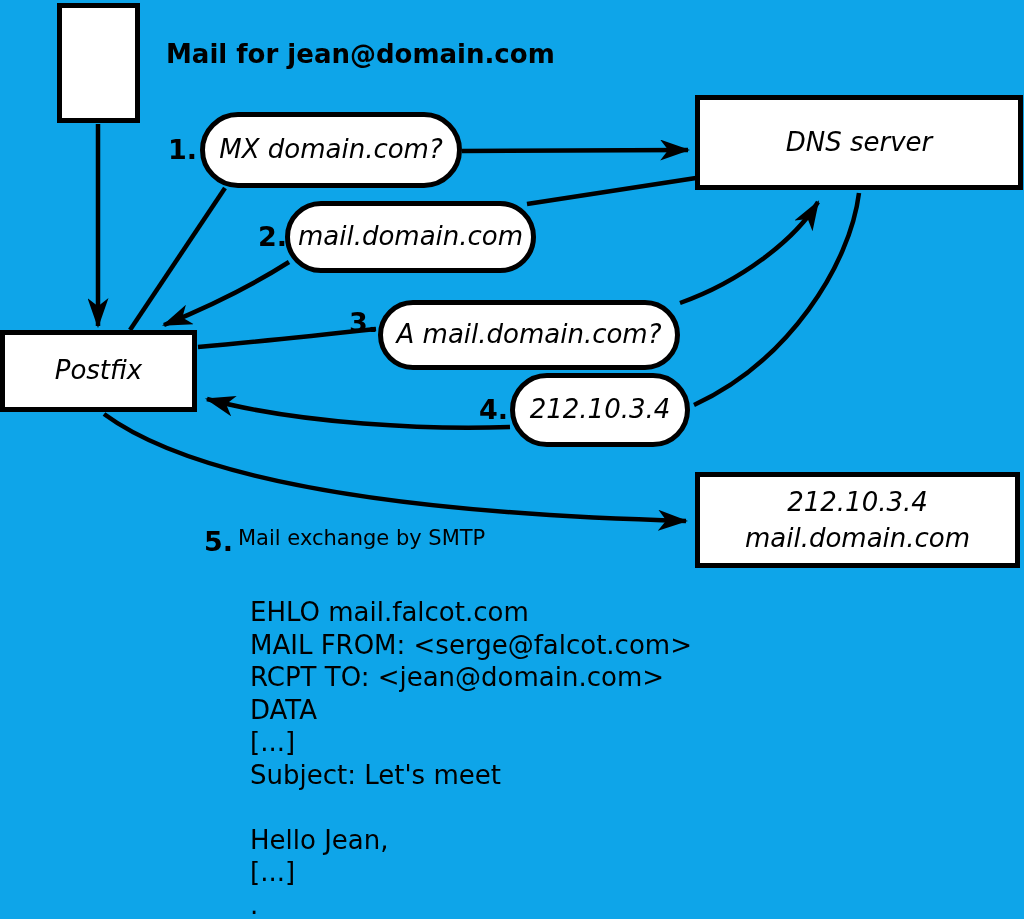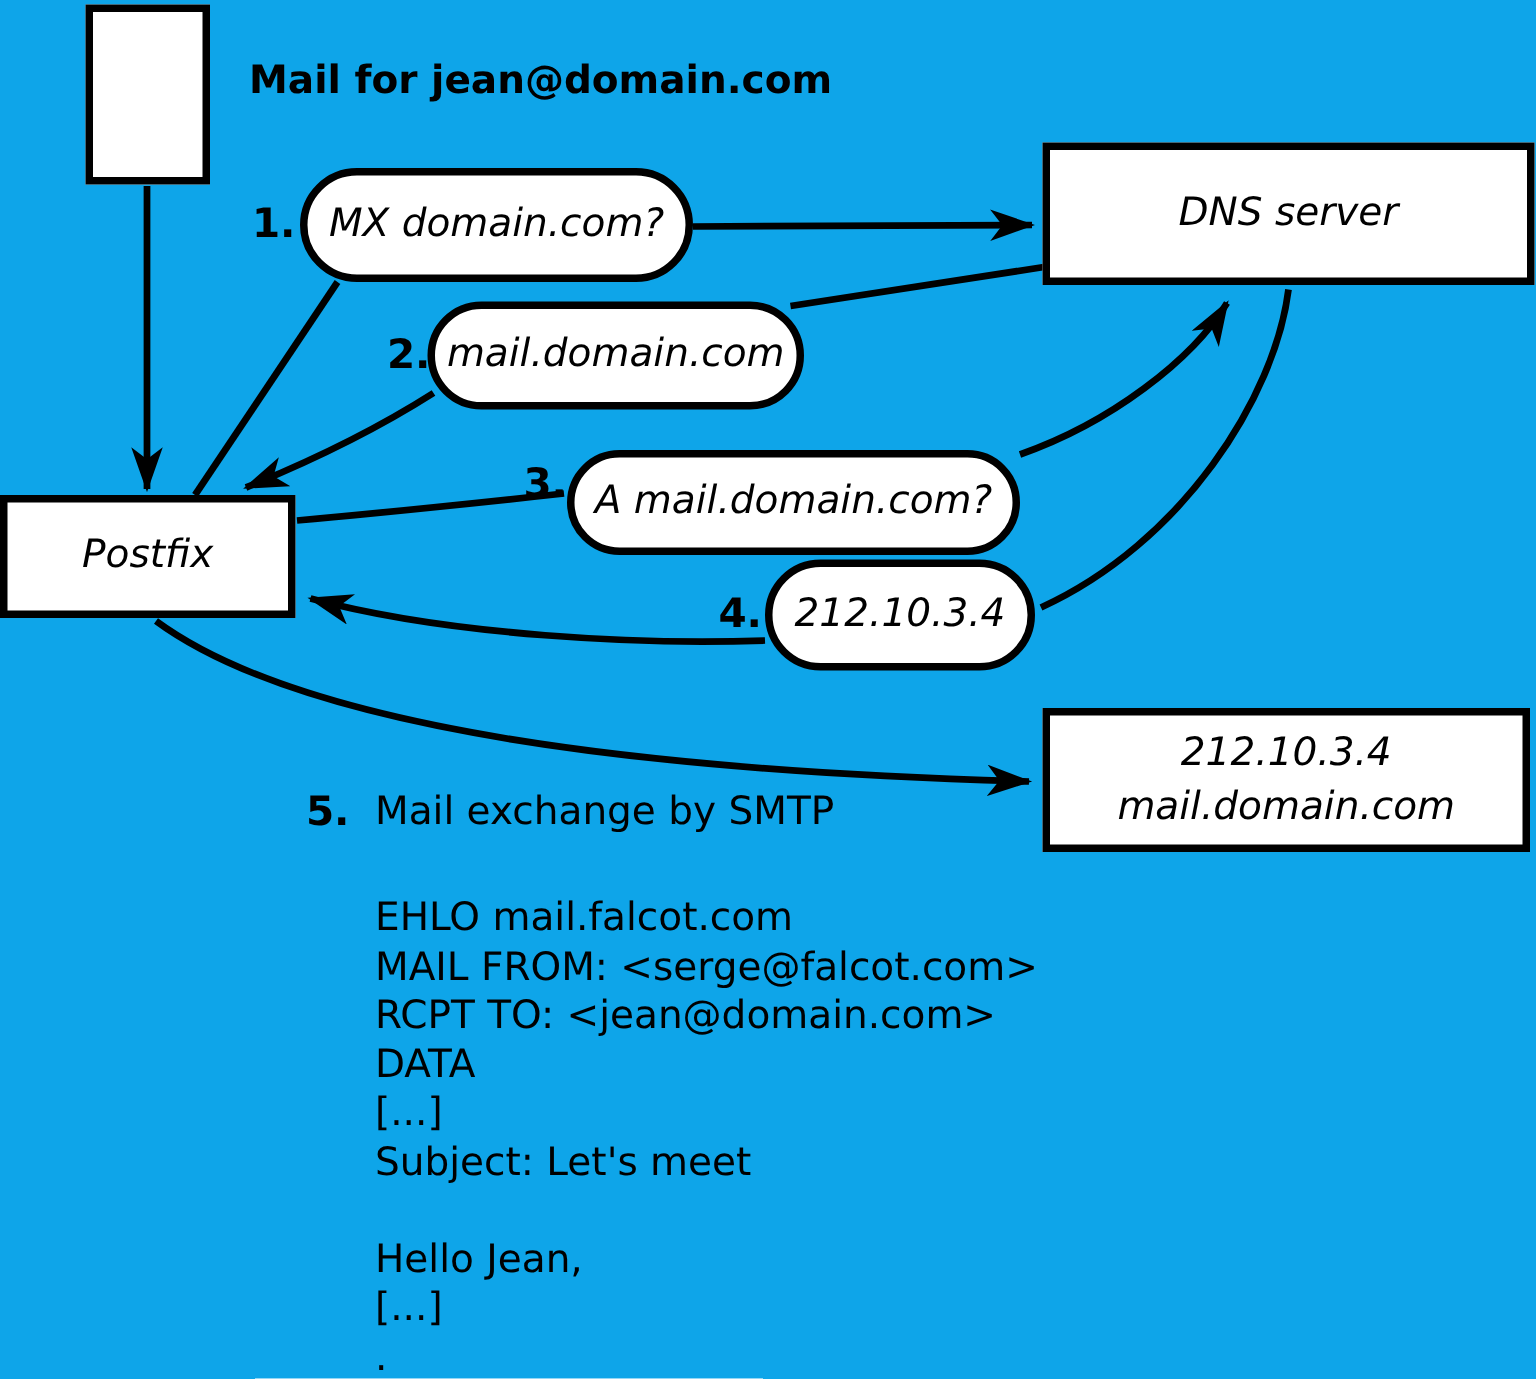--- a/index.html
+++ b/index.html
@@ -53,21 +53,21 @@
     font-weight: bold;
     line-height: 1;
     white-space: nowrap;
   }
   .num1 { left: 137px; top: 136px; }
   .num2 { left: 227px; top: 223px; }
   .num3 { left: 318px; top: 309px; }
   .num4 { left: 448px; top: 396px; }
   .num5 { left: 173px; top: 528px; }
 
-  .step5-label { left: 250px; top: 528px; font-size: 26px; line-height: 1; white-space: nowrap; }
+  .step5-label { left: 238px; top: 528px; font-size: 21px; line-height: 1; white-space: nowrap; }
 
   .smtp {
     left: 250px; top: 596px;
     font-size: 26px;
     line-height: 32.5px;
     white-space: pre-line;
   }
 </style>
 </head>
 <body>

